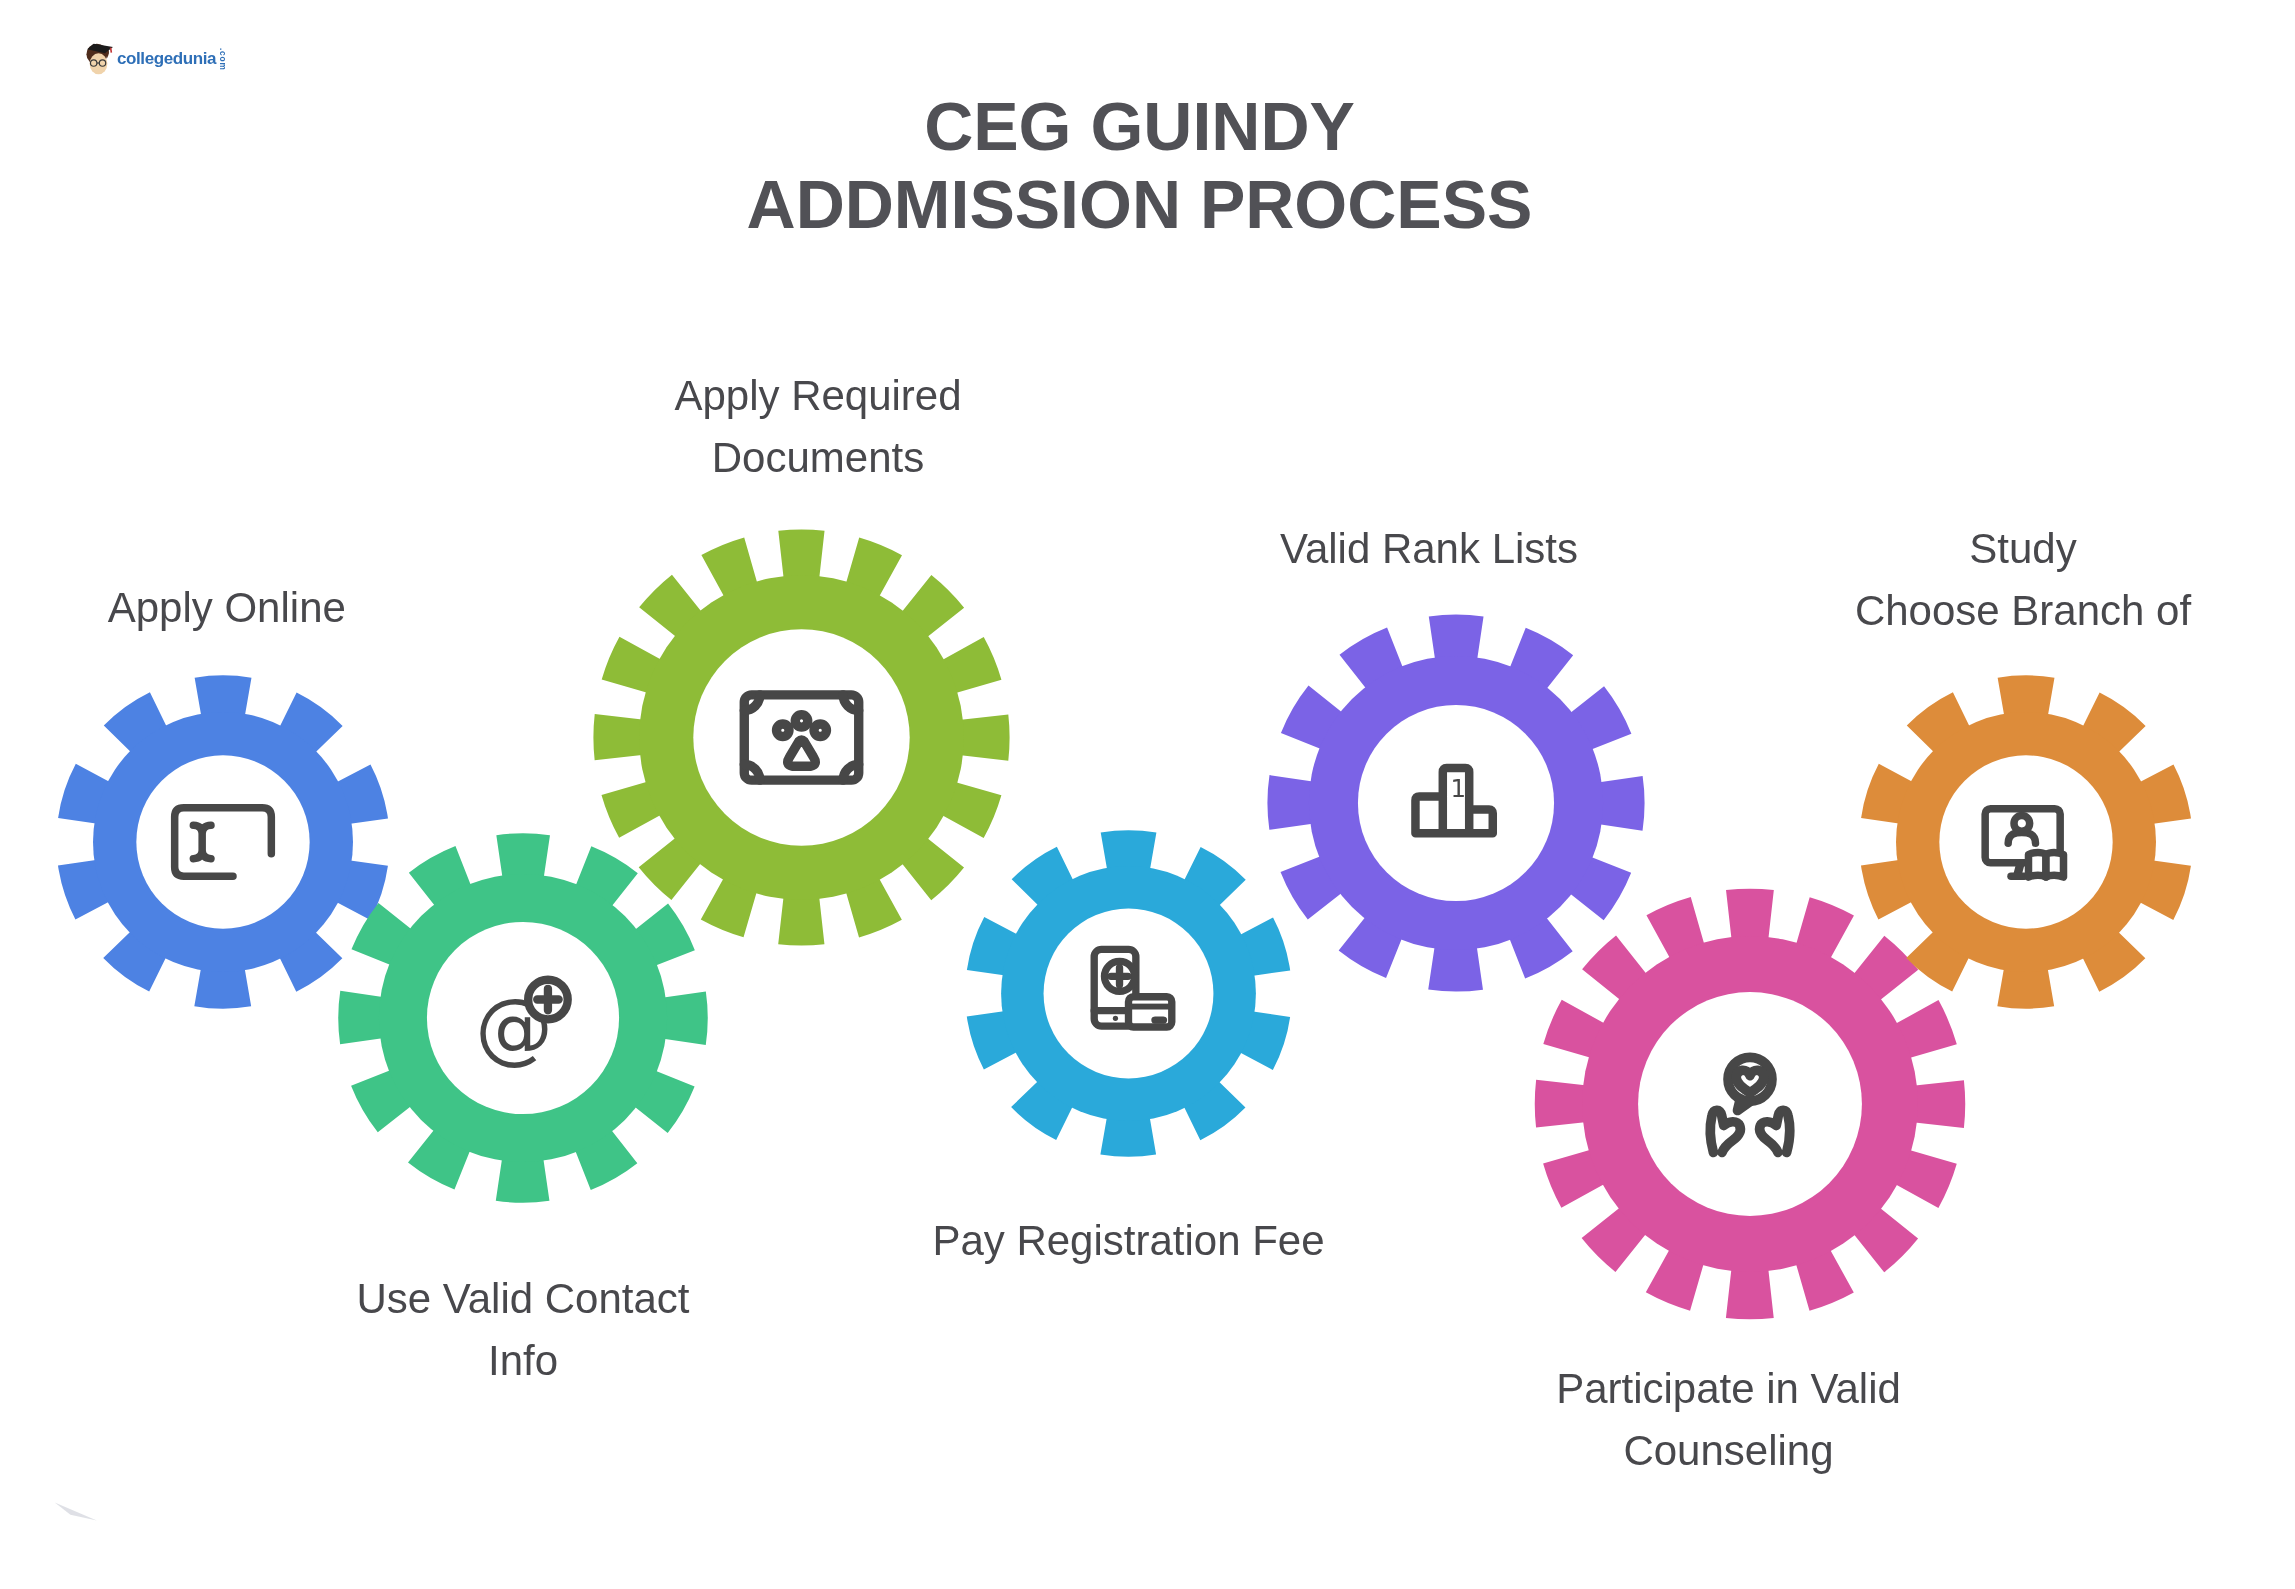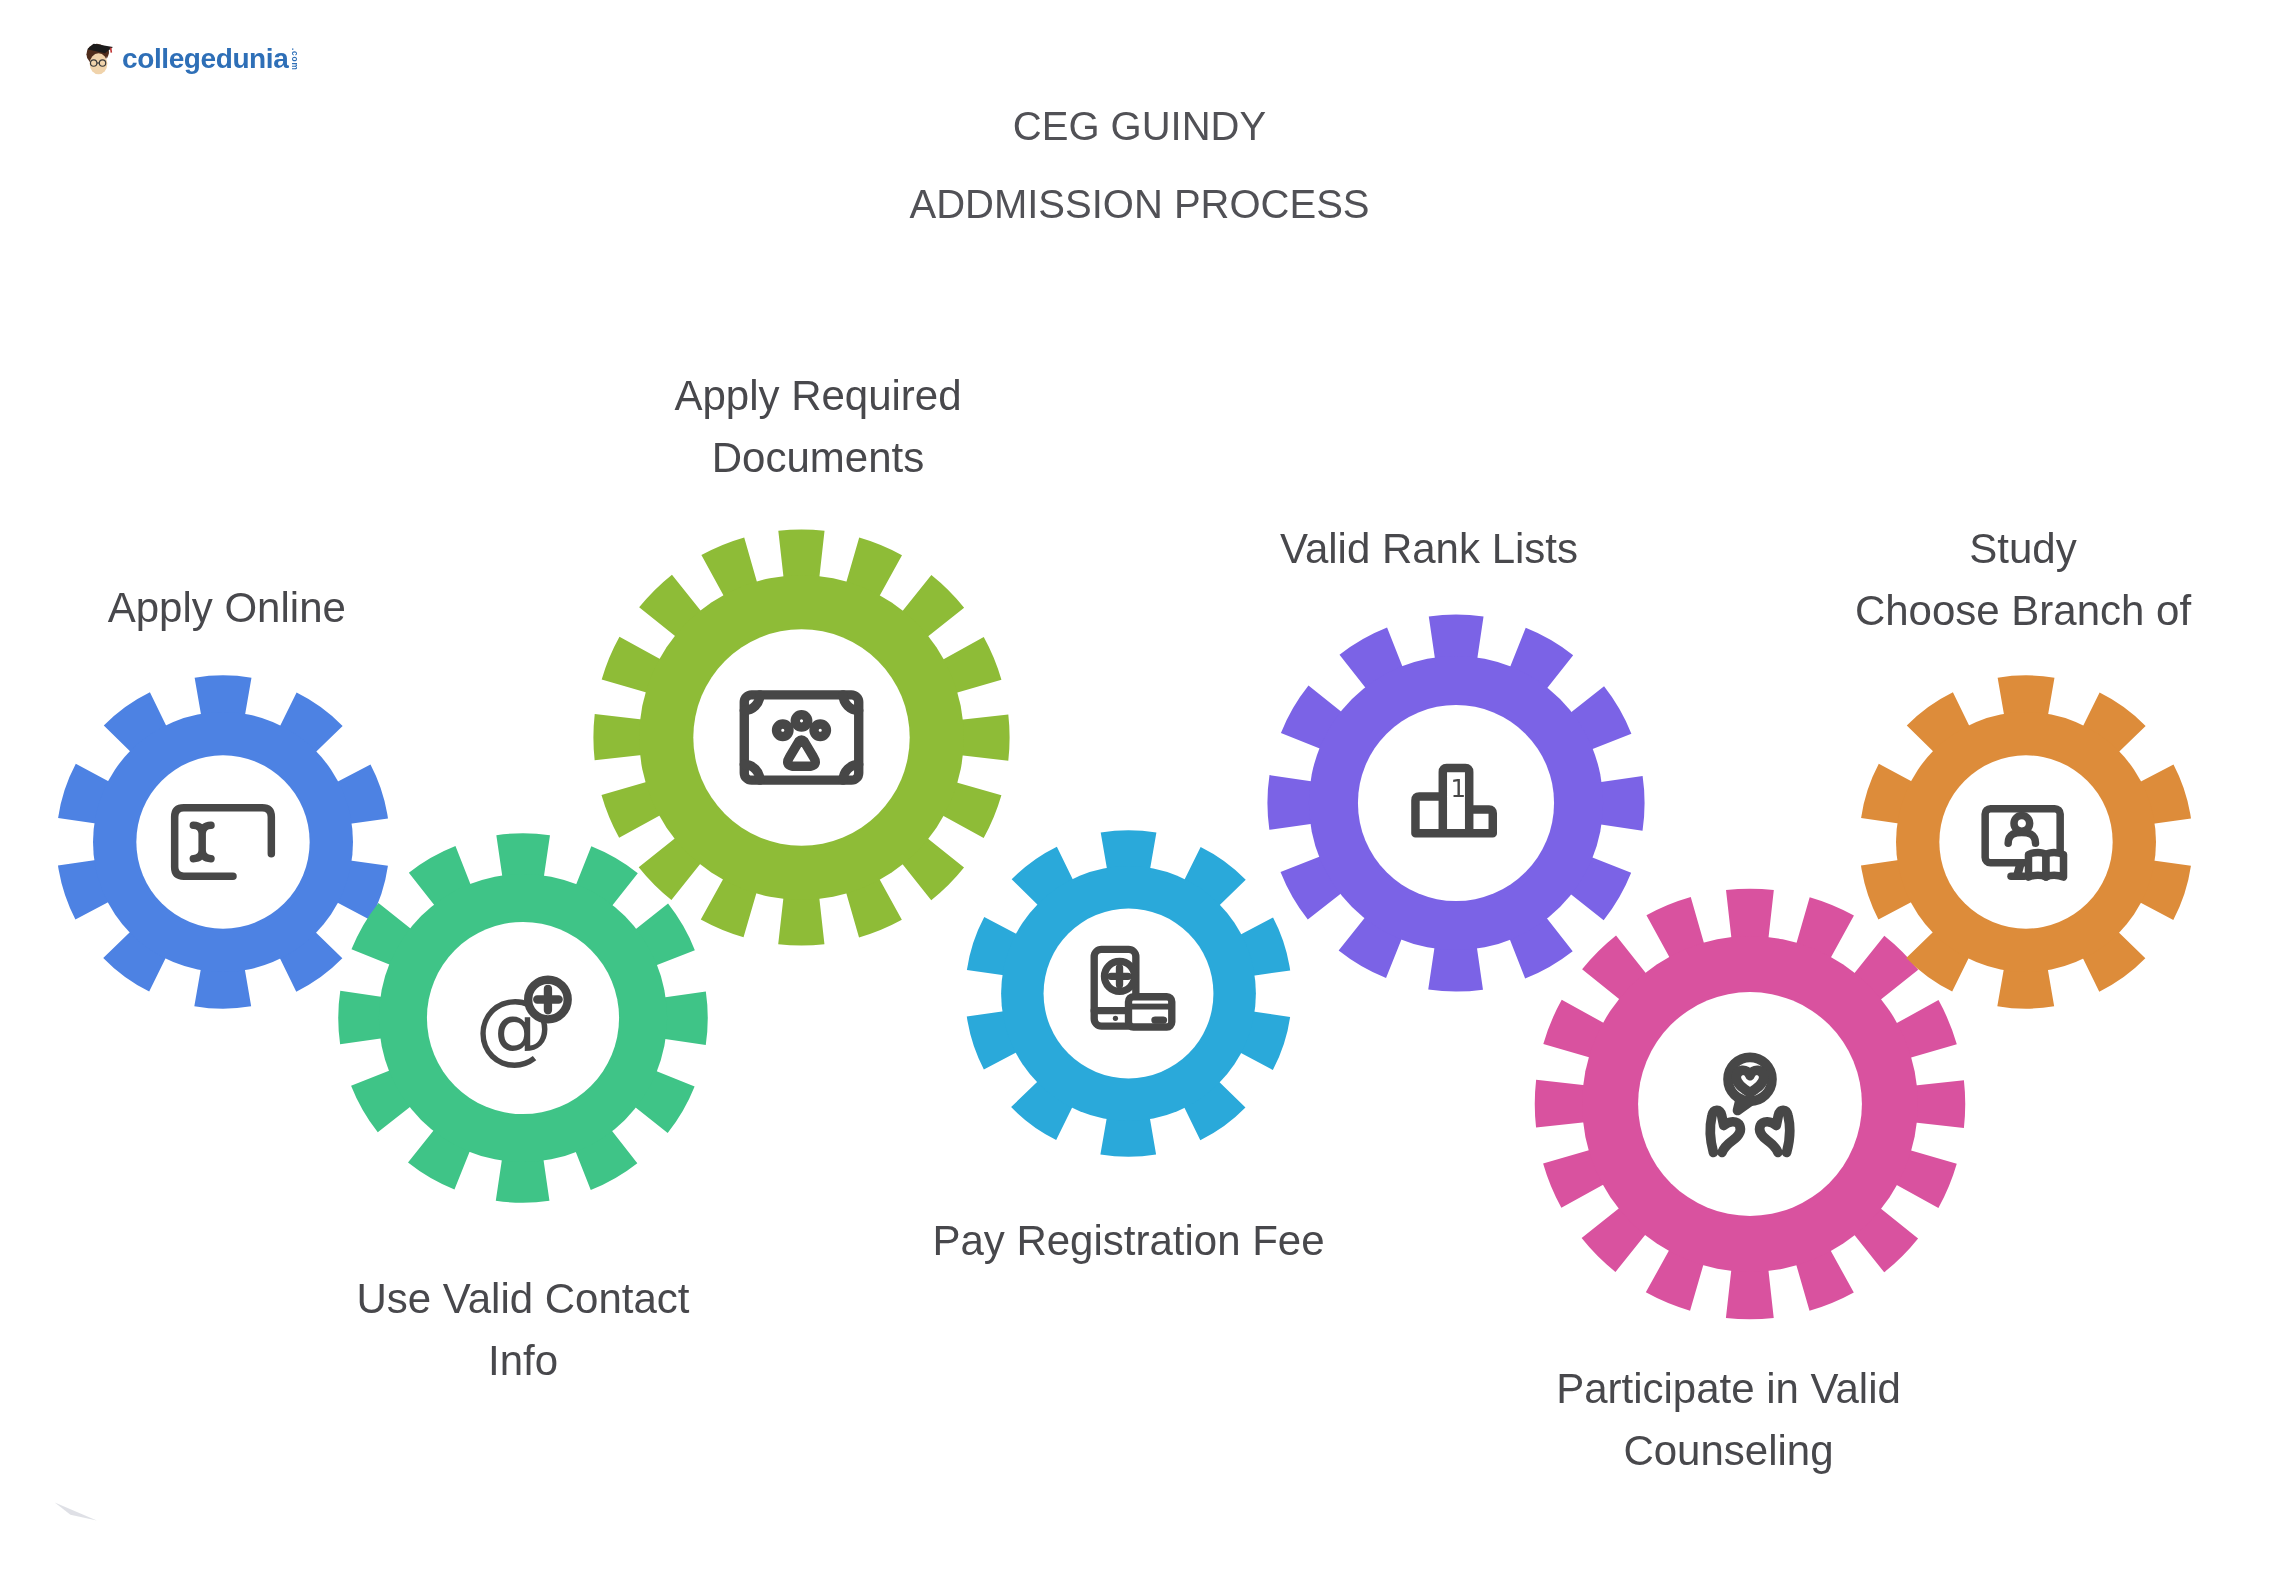--- a/index.html
+++ b/index.html
@@ -1,25 +1,25 @@
 <!DOCTYPE html>
 <html style="font-size:13.3px"><head>
 <meta charset="utf-8">
 <style>
   html,body{margin:0;padding:0;background:#ffffff;}
   .canvas{
     position:relative;width:2295px;height:1590px;background:#ffffff;
     overflow:hidden;font-family:"Liberation Sans",sans-serif;
   }
   .logo{position:absolute;left:80px;top:38px;display:flex;align-items:center;}
-  .logo-text{font-size:28px;font-weight:bold;color:#2e6fb7;letter-spacing:-0.4px;margin-left:5px;}
+  .logo-text{font-size:17px;font-weight:bold;color:#2e6fb7;letter-spacing:-0.4px;}
   .logo-suffix{font-size:8.3px;font-weight:bold;color:#2e6fb7;writing-mode:vertical-rl;margin-left:1.7px;letter-spacing:0.8px;}
   .title{
     position:absolute;left:723px;top:87px;width:833px;text-align:center;
-    font-weight:normal;font-size:40px;line-height:78px;color:#515156;
+    font-weight:bold;font-size:68px;line-height:78px;color:#515156;
   }
   .gear{position:absolute;}
   .icon{stroke:#474747;stroke-width:0.045;fill:none;stroke-linecap:round;stroke-linejoin:round;}
   .icon text{fill:#474747;stroke:none;font-family:"DejaVu Sans",sans-serif;}
   .icon .fillink{fill:#474747;stroke:none;}
   .icon .white{fill:#ffffff;}
   .label{position:absolute;text-align:center;font-size:42px;line-height:62px;color:#48484c;}
   .corner-mark{position:absolute;left:52px;top:1500px;opacity:0.65;}
 </style>
 </head>

